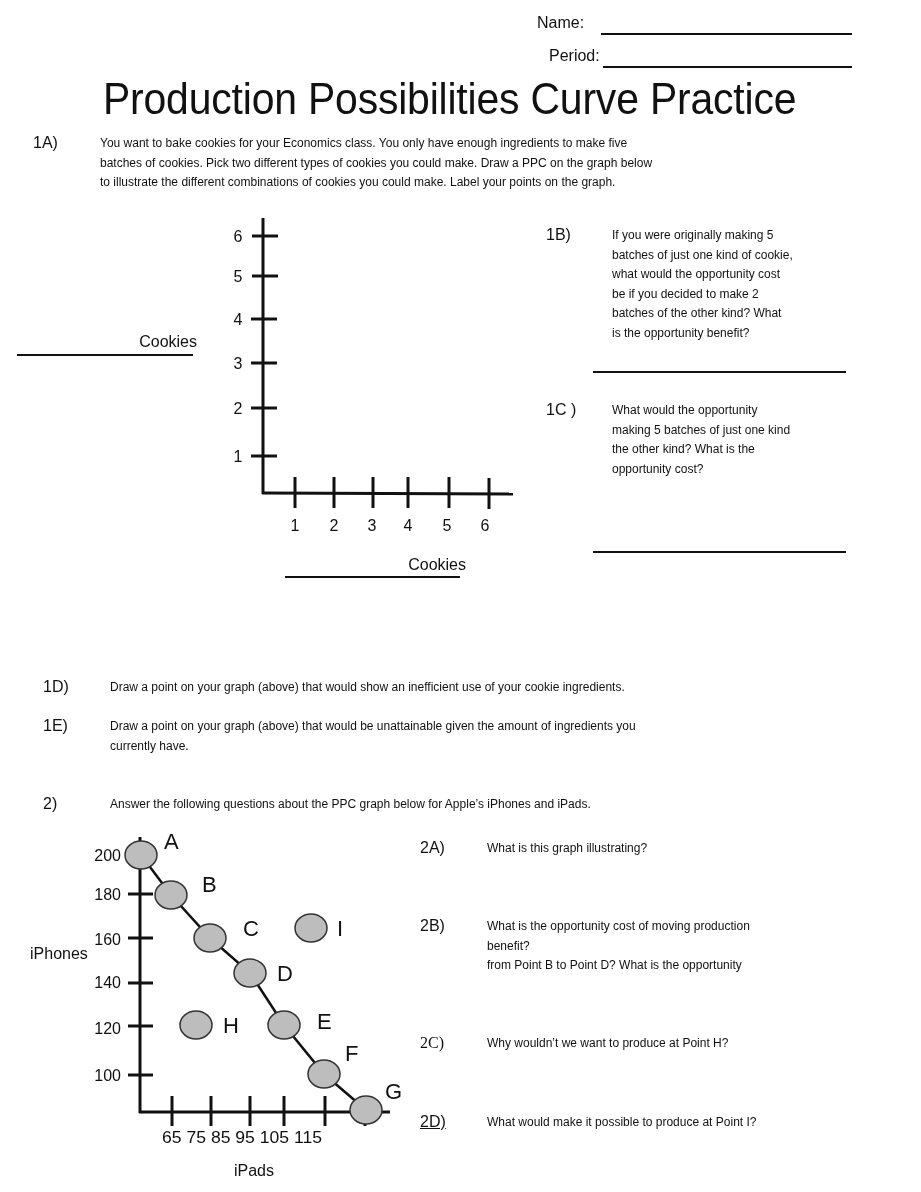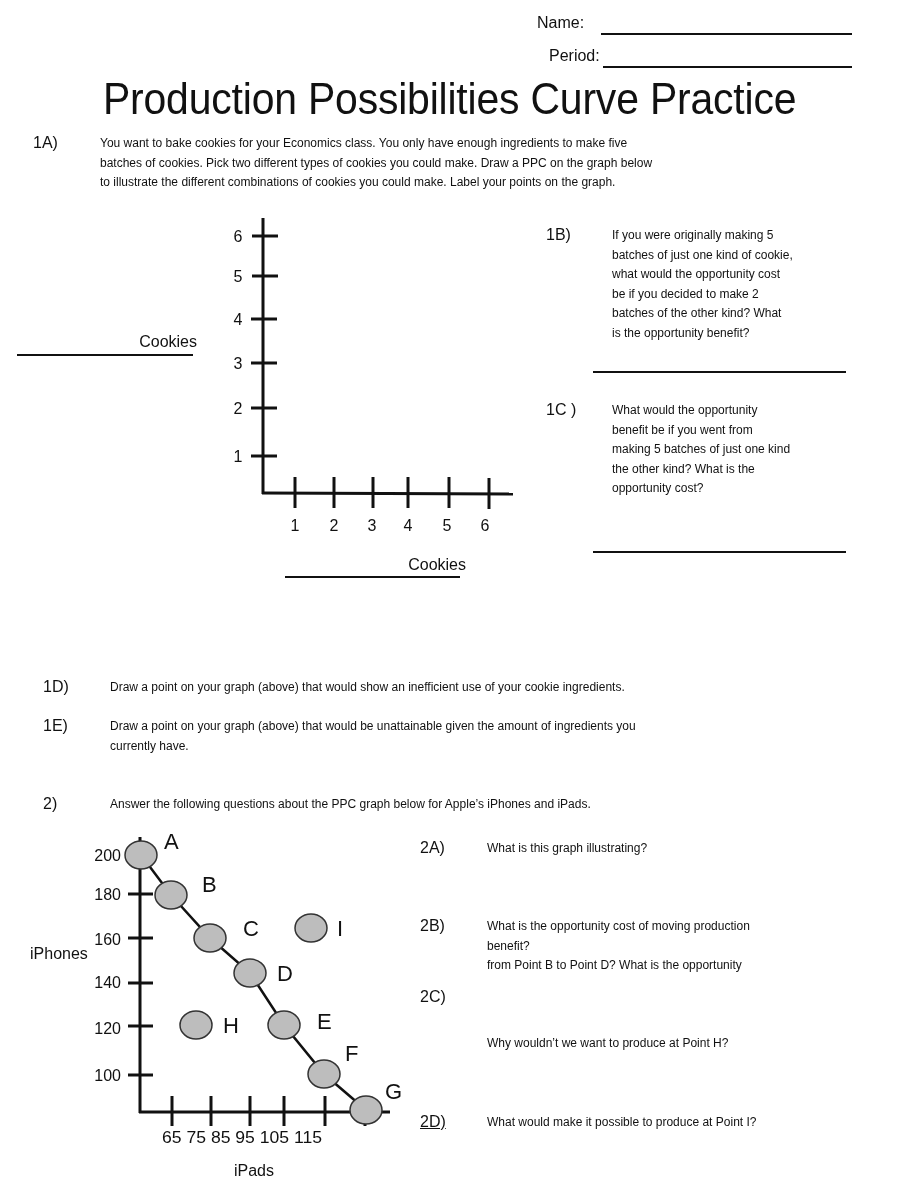--- a/index.html
+++ b/index.html
@@ -78,21 +78,20 @@
   <span>what would the opportunity cost</span>
   <span>be if you decided to make 2</span>
   <span>batches of the other kind? What</span>
   <span>is the opportunity benefit?</span>
 </div>
 <div class="blank-line" style="left:593px; top:371px; width:253px;"></div>
 
 <div class="q-label" style="left:546px; top:401px;">1C )</div>
 <div class="q-text" style="left:599px; top:401px;">
   <span>What would the opportunity</span>
-  <span>benefit be if you went from</span>
   <span>making 5 batches of just one kind</span>
   <span>the other kind? What is the</span>
   <span>opportunity cost?</span>
 </div>
 <div class="blank-line" style="left:593px; top:551px; width:253px;"></div>
 
 <div class="q-label" style="left:43px; top:678px;">1D)</div>
 <div class="q-text" style="left:97px; top:678px;">
   <span>Draw a point on your graph (above) that would show an inefficient use of your cookie ingredients.</span>
 </div>
@@ -167,21 +166,21 @@
   <span>What is this graph illustrating?</span>
 </div>
 
 <div class="q-label" style="left:420px; top:917px;">2B)</div>
 <div class="q-text" style="left:474px; top:917px;">
   <span>What is the opportunity cost of moving production</span>
   <span>benefit?</span>
   <span>from Point B to Point D? What is the opportunity</span>
 </div>
 
-<div class="q-label" style="left:420px; top:988px;">2C)</div>
+<div class="q-label" style="left:420px; top:1034px;font-family:Liberation Serif, serif;">2C)</div>
 <div class="q-text" style="left:474px; top:1034px;">
   <span>Why wouldn’t we want to produce at Point H?</span>
 </div>
 
 <div class="q-label" style="left:420px; top:1113px;text-decoration:underline;">2D)</div>
 <div class="q-text" style="left:474px; top:1113px;">
   <span>What would make it possible to produce at Point I?</span>
 </div>
 
 </body></html>

